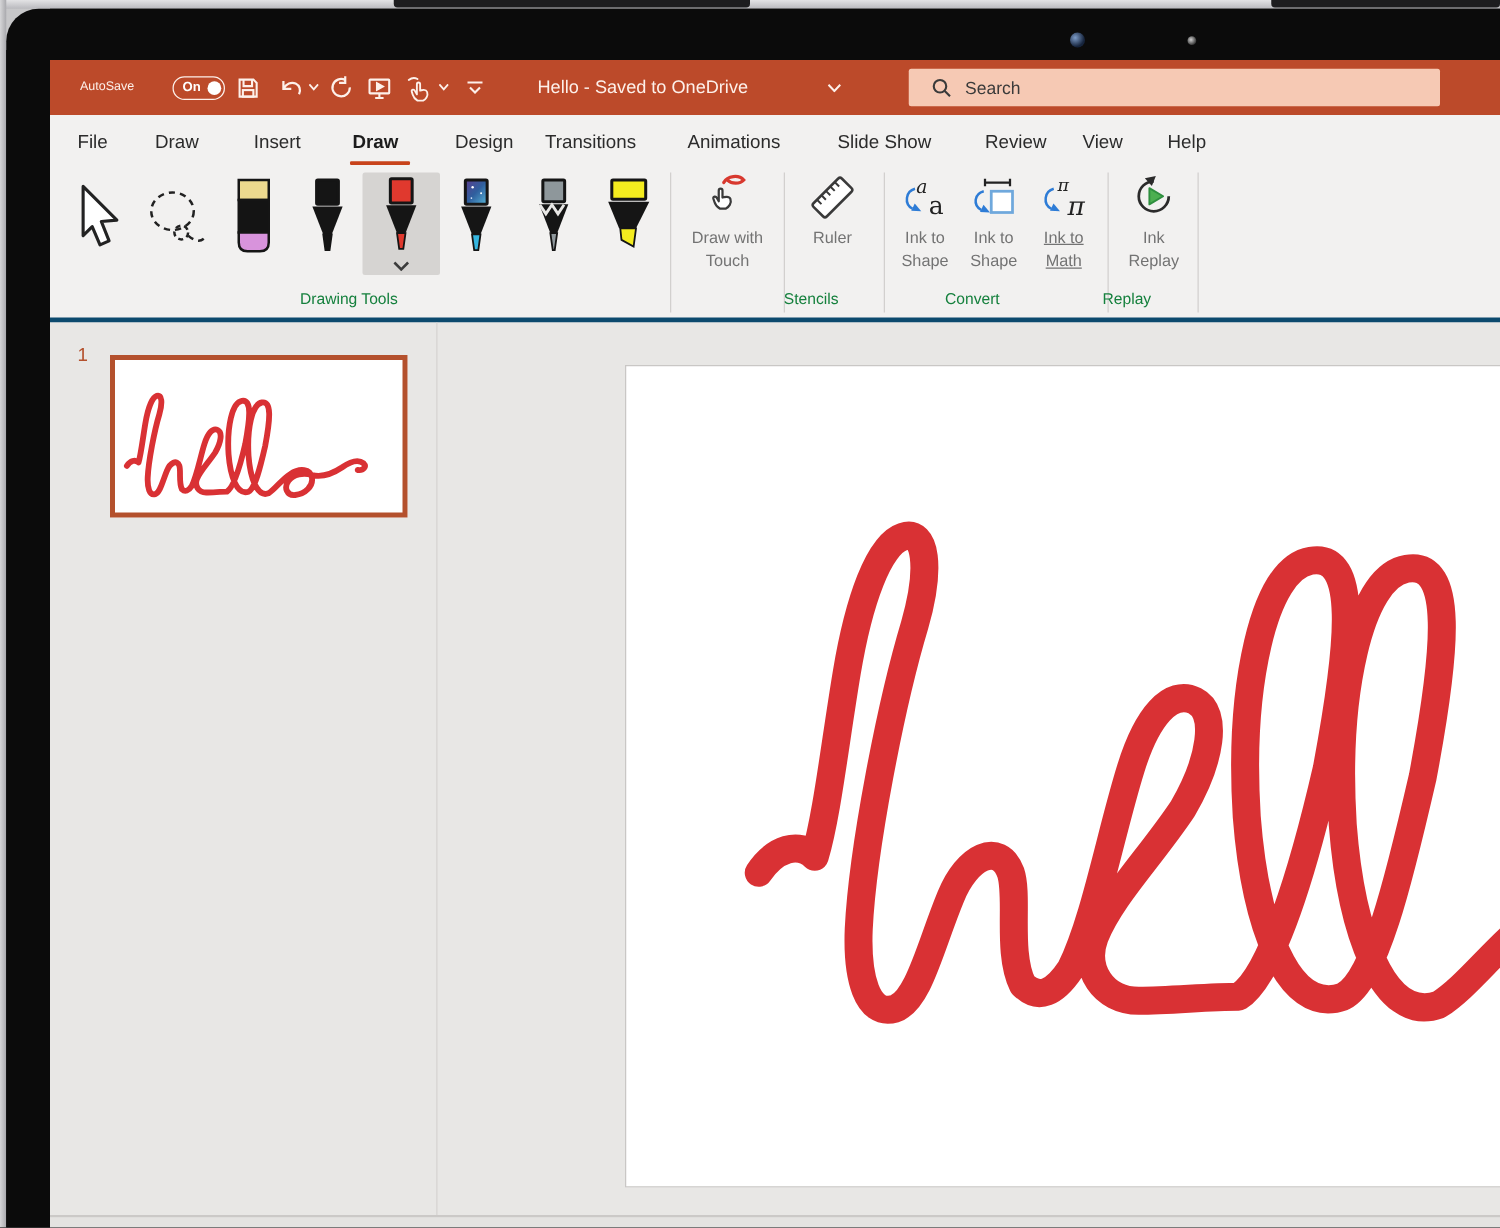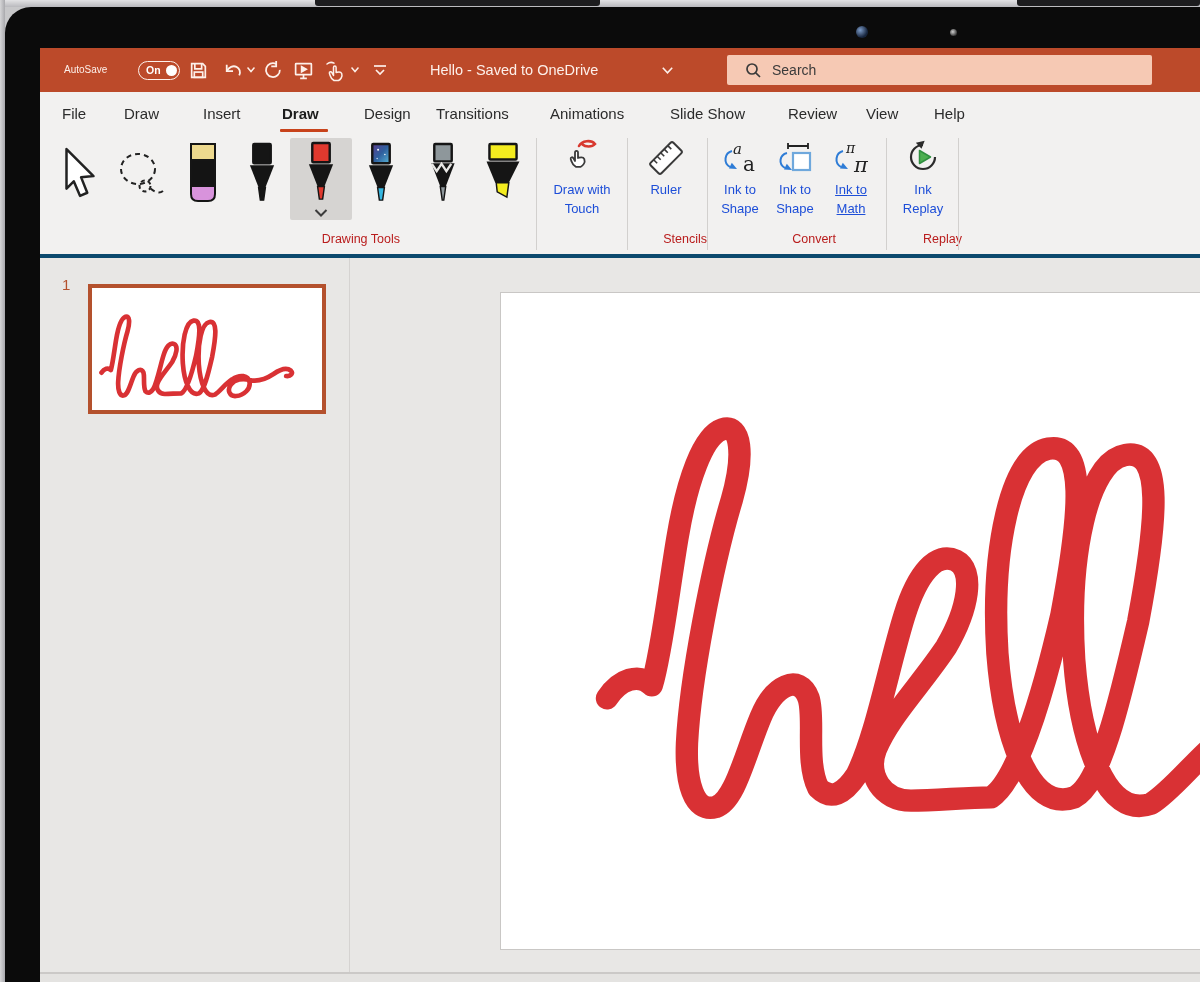--- a/index.html
+++ b/index.html
@@ -44,22 +44,22 @@
 
   
   #ribbon { left:0; top:44px; width:1160px; height:166px; background:#f2f1f0;
             border-bottom:4px solid #0c4a6e; }
   .tab { top:8px; height:28px; line-height:28px; font-size:15px; color:#2b2b2b;
          cursor:pointer; white-space:nowrap; }
   .tab.active { font-weight:bold; color:#1c1c1c; }
   #tab-underline { top:37px; height:3px; background:#c8431b; border-radius:1px; }
   .rdivider { width:1px; top:46px; height:112px; background:#d2d0ce; }
   .toolbtn { cursor:pointer; }
-  .grouplabel { top:140px; font-size:12.5px; color:#b91c1c; text-align:right; }
-  .btnlabel { top:88px; font-size:13px; line-height:19px; color:#1d4ed8;
+  .grouplabel { top:140px; font-size:12.5px; color:#15803d; text-align:left; }
+  .btnlabel { top:88px; font-size:13px; line-height:19px; color:#737373;
               text-align:center; }
   #pen-red-tile { left:250px; top:46px; width:62px; height:82px; background:#d6d4d2;
                   border-radius:2px; cursor:pointer; }
 
   
   #content { left:0; top:210px; width:1160px; height:724px; background:#e8e7e5; }
   #panel-divider { left:309px; top:0; width:1px; height:714px; background:#d5d3d1; }
   #slide-number { left:22px; top:18px; font-size:15px; color:#b4512d; }
   #thumbnail { left:48px; top:26px; width:238px; height:130px; background:#fff;
                border:4px solid #b4512d; cursor:pointer; }

